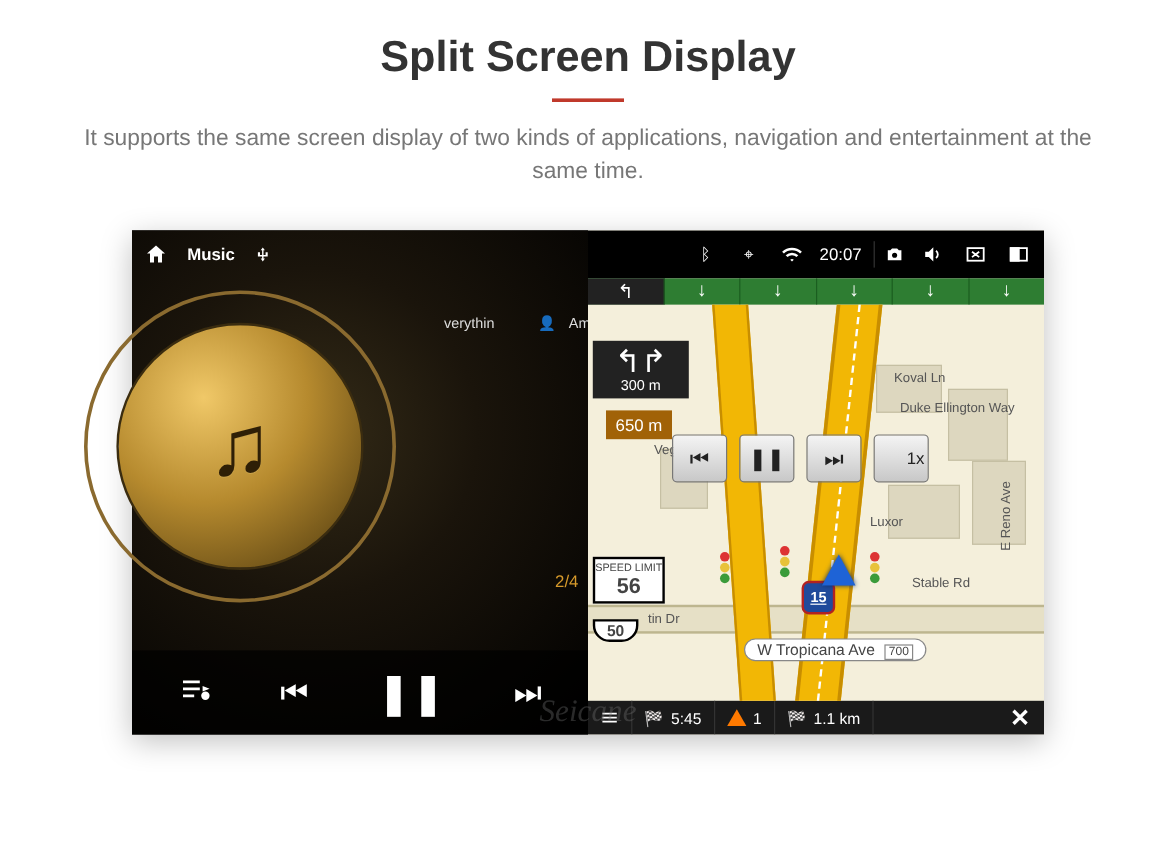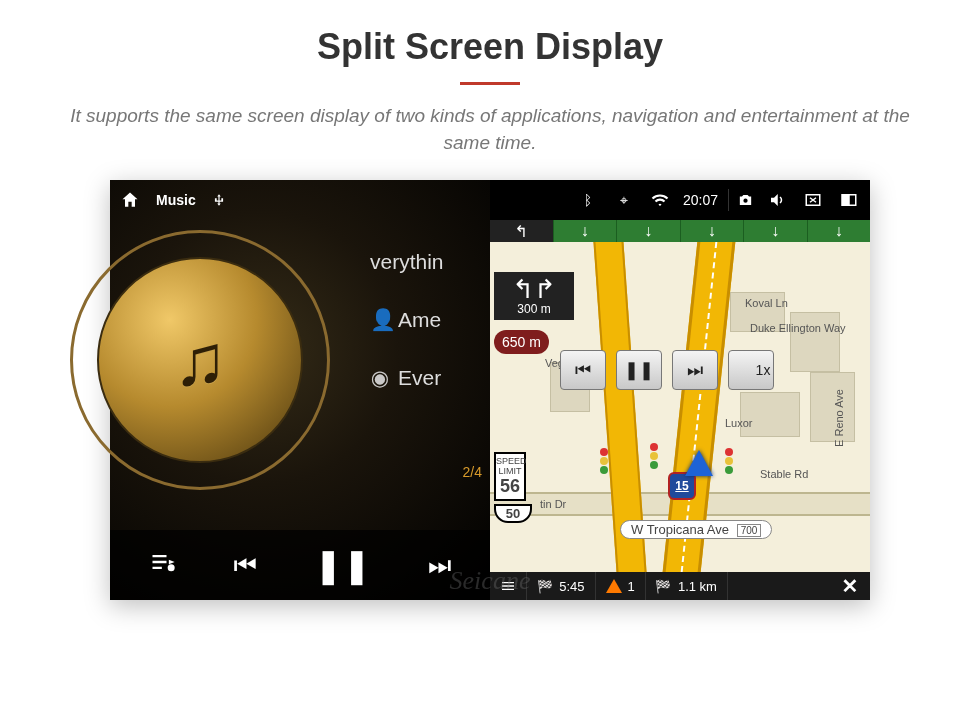--- a/index.html
+++ b/index.html
@@ -23,22 +23,21 @@
     height: 3px;
     background: #c0392b;
     margin: 14px auto 18px auto;
   }
   .page-desc {
     text-align: center;
     font-size: 19px;
     color: #777;
     line-height: 1.4;
     max-width: 880px;
-    margin: 0 auto 24px auto;
-    font-style: italic;
+    margin: 0 auto 36px auto;
   }
   
   .device {
     width: 760px;
     height: 420px;
     margin: 14px auto;
     background: #000;
     position: relative;
     box-shadow: 0 6px 24px rgba(0,0,0,.25);
   }
@@ -87,23 +86,23 @@
   .album-notes {
     position: absolute;
     z-index: 2;
     font-size: 72px;
     color: #2e1f06;
     text-shadow: 0 1px 0 #c8a14a;
   }
   .tracklist {
     position: absolute;
     left: 260px; top: 30px;
-    font-size: 21px;
-    display: flex;
-    flex-direction: column;
+    font-size: 12px;
+    display: flex;
+    flex-direction: row;
     gap: 34px;
     color: #ddd;
     width: 120px;
     overflow: hidden;
   }
   .track-row { display: flex; align-items: center; gap: 8px; }
   .track-row .ti { width: 20px; text-align: center; opacity: .9; }
   .track-count {
     position: absolute;
     right: 8px; bottom: 40px;
@@ -210,32 +209,31 @@
     background: #222;
     color: #fff;
     text-align: center;
     padding: 4px 2px;
     font-size: 12px;
     z-index: 6;
   }
   .turn-box .arrow { font-size: 26px; line-height: 1; }
   .dist-box {
     position: absolute;
-    left: 4px; top: 88px;
-    background: #7f1d1d;
+    left: 15px; top: 88px;
+    background: #a16207;
     color: #fff;
     padding: 4px 8px;
     font-size: 14px;
     z-index: 6;
-    border-radius: 12px;
   }
   .speed-sign {
     position: absolute;
     left: 4px; top: 210px;
-    width: 32px;
+    width: 60px;
     text-align: center;
     background: #fff;
     border: 2px solid #000;
     font-size: 9px;
     padding: 2px 0;
     z-index: 6;
   }
   .speed-sign .num { font-size: 18px; font-weight: 700; }
   .shield {
     position: absolute;

